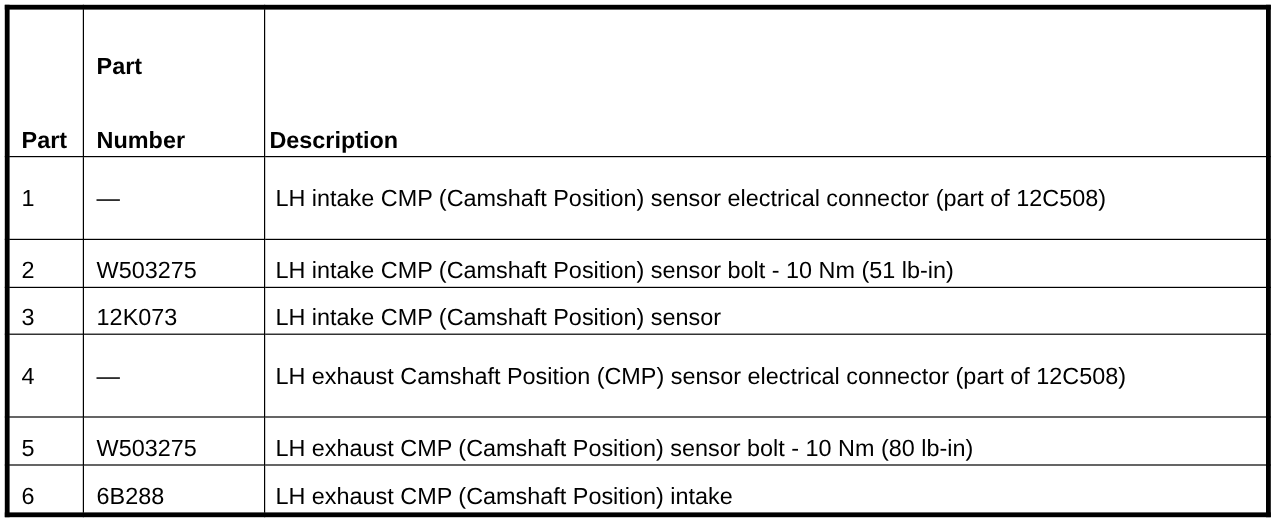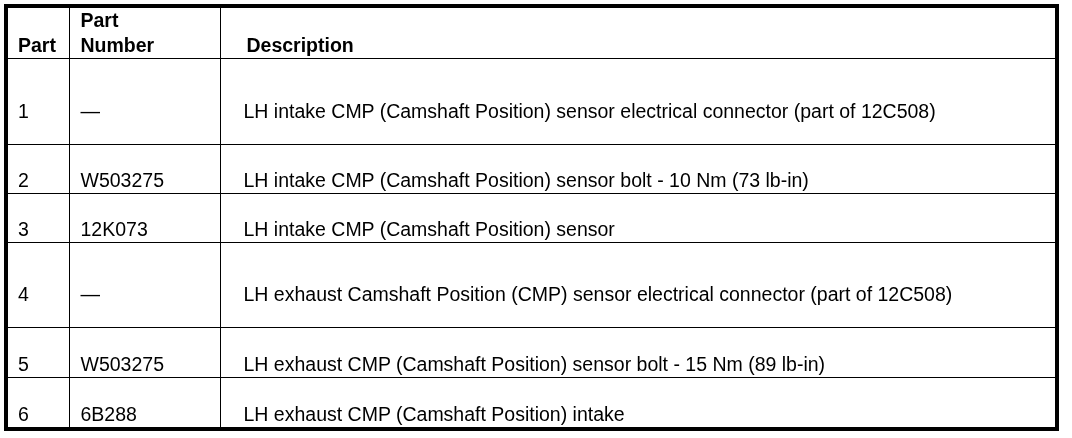--- a/index.html
+++ b/index.html
@@ -47,35 +47,35 @@
   
   thead th {
     font-weight: bold;
     font-size: 19.5px;
     line-height: 25px;
     padding: 6px 8px 7px 8px;
     vertical-align: bottom;
   }
   thead th.th-item    { padding-left: 10px; }
   thead th.th-partnum { padding-left: 11px; }
-  thead th.th-desc    { padding-left: 26px; }
+  thead th.th-desc    { padding-left: 4px; }
 
-  .hdr-line { display: block; white-space: nowrap; }
+  .hdr-line { display: block; white-space: nowrap; margin-top: 36px; }
 
   
   tbody td {
     font-weight: normal;
     font-size: 19.5px;
     line-height: 26px;
     vertical-align: top;
     padding: 8px 8px 9px 8px;
   }
   tbody td.c-item    { padding-left: 10px; }
   tbody td.c-partnum { padding-left: 11px; }
-  tbody td.c-desc    { padding-left: 23px; padding-right: 12px; }
+  tbody td.c-desc    { padding-left: 9px; padding-right: 12px; }
 
   
   tbody tr.row-tall td { padding-bottom: 20px; }
 
   .dash { letter-spacing: 0; }
 </style>
 </head>
 <body>
 
 <div class="page">
@@ -103,39 +103,39 @@
 
       <tr class="row-tall">
         <td class="c-item">1</td>
         <td class="c-partnum dash">—</td>
         <td class="c-desc">LH intake CMP (Camshaft Position) sensor electrical connector (part of 12C508)</td>
       </tr>
 
       <tr>
         <td class="c-item">2</td>
         <td class="c-partnum">W503275</td>
-        <td class="c-desc">LH intake CMP (Camshaft Position) sensor bolt - 10 Nm (73 lb-in)</td>
+        <td class="c-desc">LH intake CMP (Camshaft Position) sensor bolt - 10 Nm (51 lb-in)</td>
       </tr>
 
       <tr>
         <td class="c-item">3</td>
         <td class="c-partnum">12K073</td>
         <td class="c-desc">LH intake CMP (Camshaft Position) sensor</td>
       </tr>
 
       <tr class="row-tall">
         <td class="c-item">4</td>
         <td class="c-partnum dash">—</td>
         <td class="c-desc">LH exhaust Camshaft Position (CMP) sensor electrical connector (part of 12C508)</td>
       </tr>
 
       <tr>
         <td class="c-item">5</td>
         <td class="c-partnum">W503275</td>
-        <td class="c-desc">LH exhaust CMP (Camshaft Position) sensor bolt - 15 Nm (89 lb-in)</td>
+        <td class="c-desc">LH exhaust CMP (Camshaft Position) sensor bolt - 10 Nm (80 lb-in)</td>
       </tr>
 
       <tr>
         <td class="c-item">6</td>
         <td class="c-partnum">6B288</td>
         <td class="c-desc">LH exhaust CMP (Camshaft Position) intake</td>
       </tr>
 
     </tbody>
   </table>

